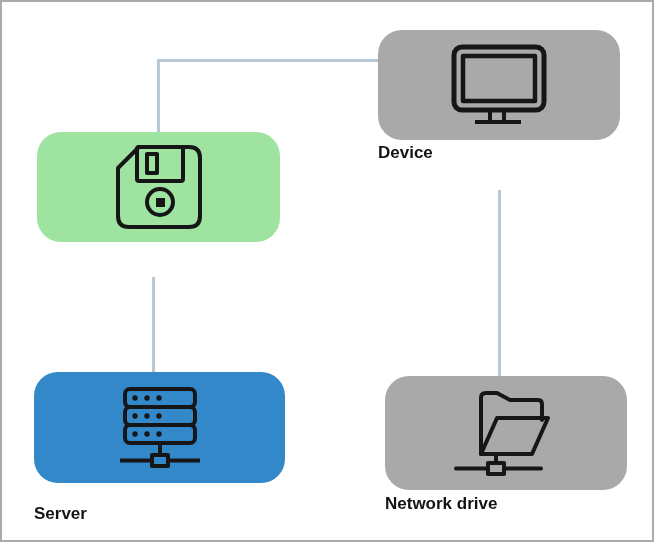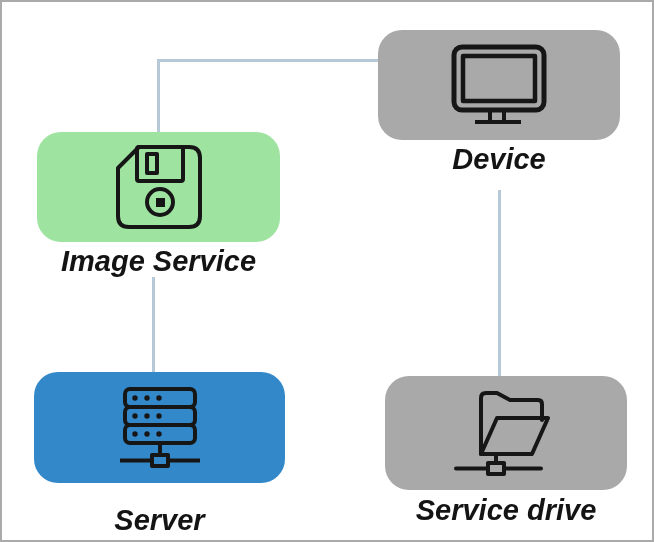--- a/index.html
+++ b/index.html
@@ -17,27 +17,25 @@
     display:flex;
     align-items:center;
     justify-content:center;
   }
   .node-image-service{left:35px;top:130px;width:243px;height:110px;}
   .node-device{left:376px;top:28px;width:242px;height:110px;}
   .node-server{left:32px;top:370px;width:251px;height:111px;}
   .node-network-drive{left:383px;top:374px;width:242px;height:114px;}
   .node-label{
     position:absolute;
-    text-align:center;
     font-weight:bold;
-    font-size:29px;
+    font-size:17px;
     color:#141414;
     letter-spacing:0px;
     white-space:nowrap;
-    font-style:italic;
   }
   .label-image-service{left:35px;top:243px;width:243px;}
   .label-device{left:376px;top:141px;width:242px;}
   .label-server{left:32px;top:502px;width:251px;}
   .label-network-drive{left:383px;top:492px;width:242px;}
   .connector{position:absolute;}
   .conn-h{height:3px;}
   .conn-v{width:3px;}
   .c1v{left:155px;top:57px;height:74px;}
   .c1h{left:155px;top:57px;width:222px;}
@@ -59,21 +57,20 @@
     <span aria-label="floppy-disk-icon">
       <svg width="86" height="84" viewBox="0 0 86 84" fill="none" stroke="#161616" stroke-width="4" stroke-linejoin="round" stroke-linecap="round">
         <path d="M 25,2 H 73 Q 84,2 84,13 V 71 Q 84,82 73,82 H 13 Q 2,82 2,71 V 23 L 23,2 Z"></path>
         <rect x="21" y="2" width="46" height="34" rx="2"></rect>
         <rect x="31" y="9" width="10" height="19"></rect>
         <circle cx="44" cy="57" r="13"></circle>
         <rect x="40" y="53" width="9" height="9" fill="#161616" stroke="none"></rect>
       </svg>
     </span>
   </div>
-  <div class="node-label label-image-service">Image Service</div>
 
   <div class="node node-device" style="background-color: rgb(169, 169, 169);">
     <span aria-label="monitor-icon">
       <svg width="96" height="82" viewBox="0 0 96 82" fill="none" stroke="#161616" stroke-width="5" stroke-linejoin="round">
         <rect x="3" y="3" width="90" height="63" rx="8"></rect>
         <rect x="12" y="12" width="72" height="45" stroke-width="4.5"></rect>
         <path d="M 39,66 V 76 M 53,66 V 76" stroke-width="4"></path>
         <path d="M 24,78 H 70" stroke-width="4"></path>
       </svg>
     </span>
@@ -109,15 +106,15 @@
     <span aria-label="network-folder-icon">
       <svg width="106" height="88" viewBox="0 0 106 88" fill="none" stroke="#161616" stroke-width="4" stroke-linejoin="round" stroke-linecap="round">
         <path d="M 28,65 V 9 Q 28,4 33,4 H 44 L 57,11 H 85 Q 89,11 89,15 V 31"></path>
         <path d="M 28,65 H 79 L 95,29 H 44 Z"></path>
         <path d="M 43,65 V 74"></path>
         <path d="M 3,79.5 H 35 M 51,79.5 H 88"></path>
         <rect x="35" y="74" width="16" height="11"></rect>
       </svg>
     </span>
   </div>
-  <div class="node-label label-network-drive">Service drive</div>
+  <div class="node-label label-network-drive">Network drive</div>
 
 </div>
 
 </body></html>

